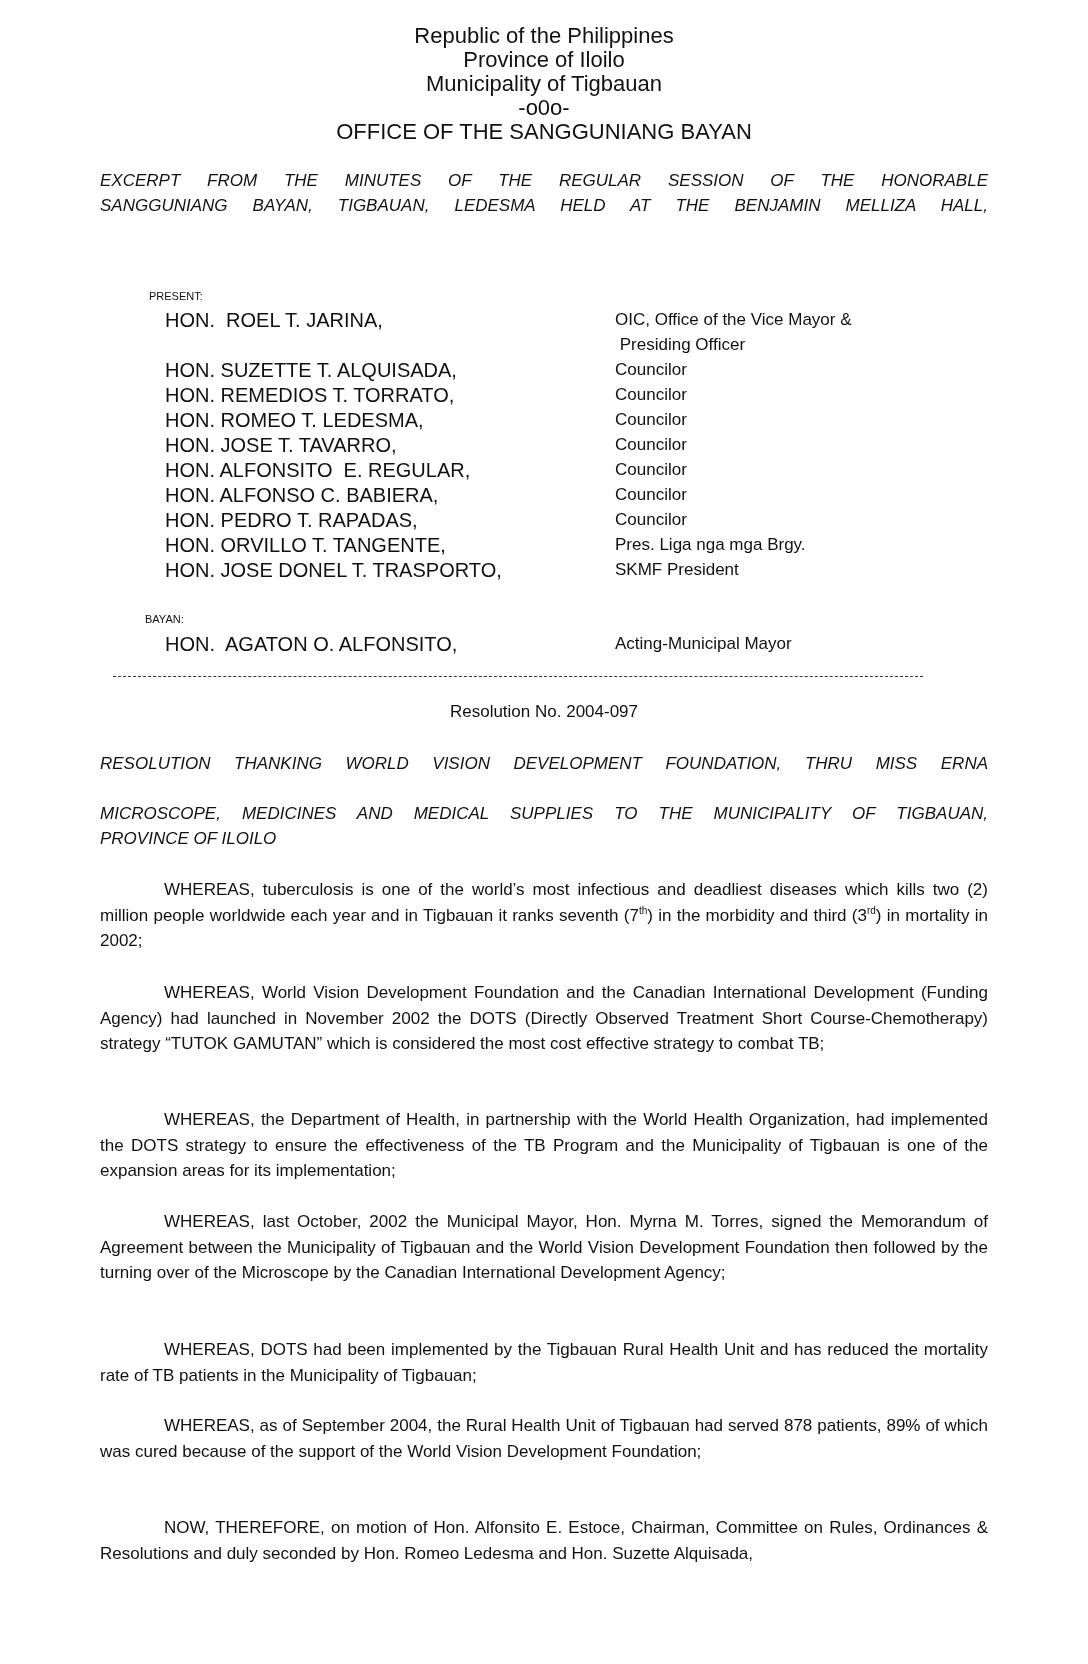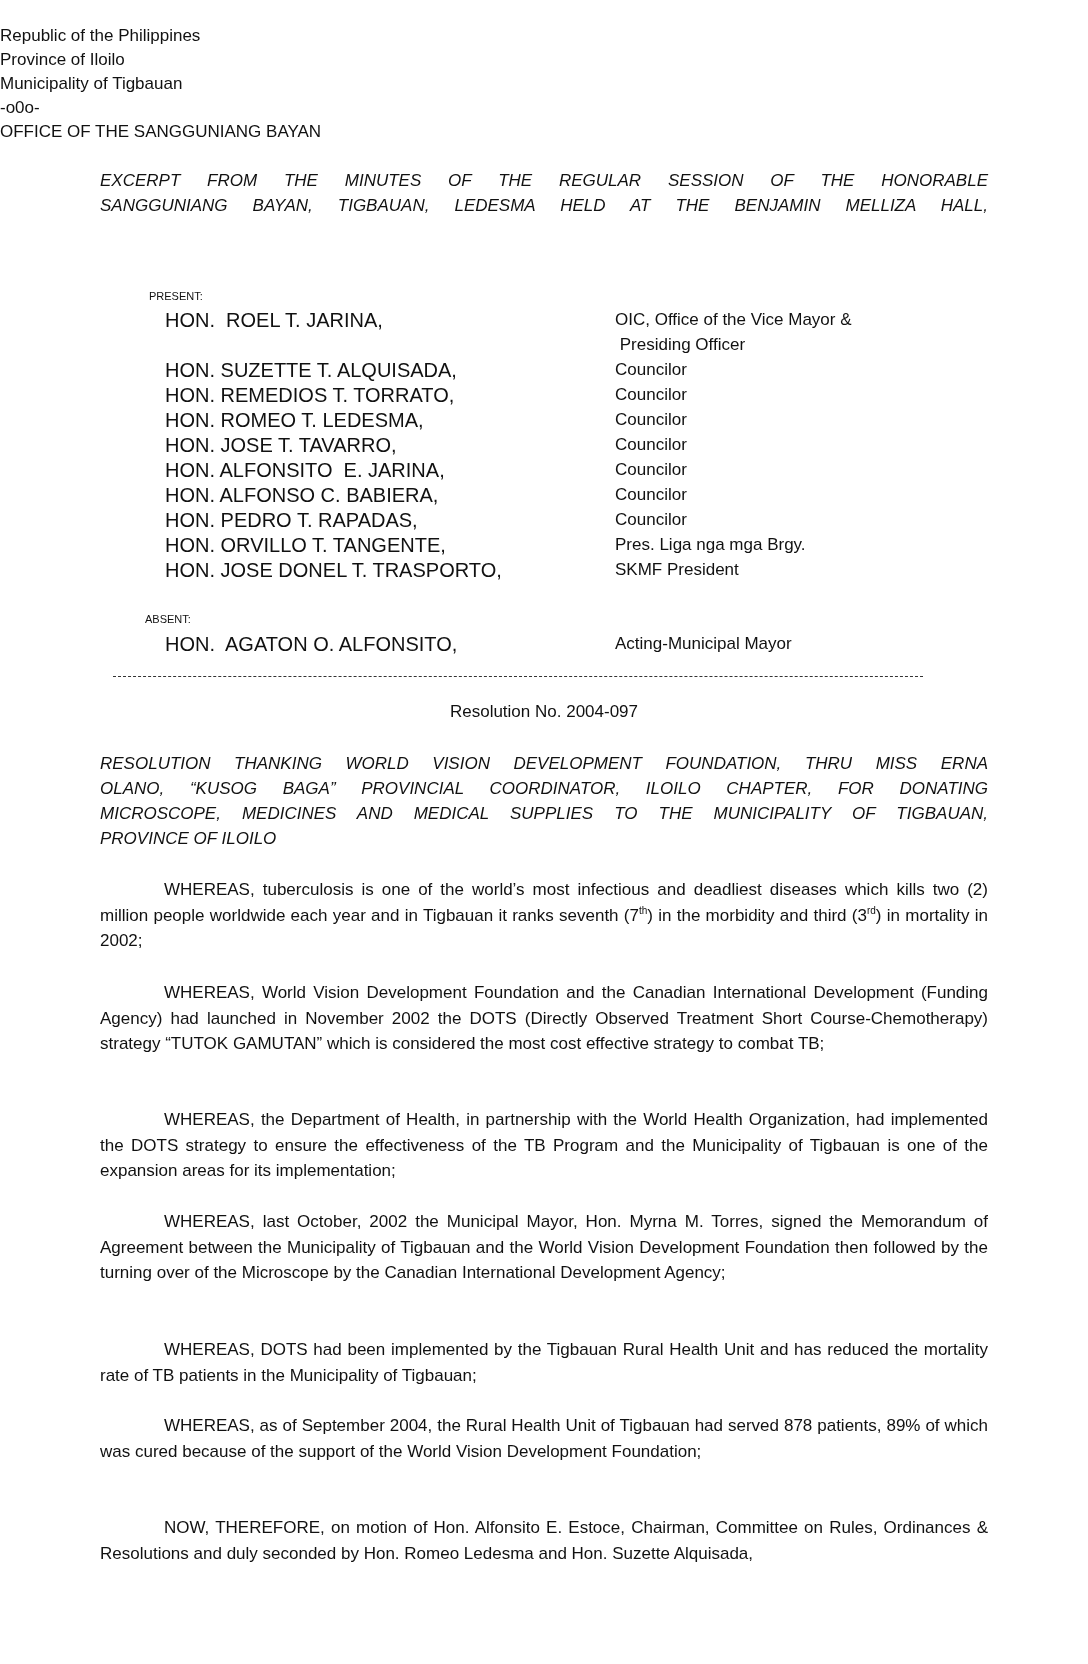--- a/index.html
+++ b/index.html
@@ -1,19 +1,19 @@
 <!DOCTYPE html>
 <html><head>
 <meta charset="utf-8">
 <style>
   html, body { margin: 0; padding: 0; background: #ffffff; }
   body { width: 1088px; height: 1664px; position: relative; overflow: hidden;
          font-family: "Liberation Sans", sans-serif; color: #111; }
   .page { position: absolute; left: 0; top: 0; width: 1088px; height: 1664px; }
-  .hdr { position: absolute; left: 0; width: 1088px; font-size: 17px; line-height: 24px; }
+  .hdr { position: absolute; left: 0; width: 1088px; text-align: center; font-size: 22px; line-height: 24px; }
   .line { position: absolute; left: 100px; width: 888px; font-size: 17px; line-height: 24.5px; font-style: italic; }
   .just { text-align: justify; text-align-last: justify; }
   .last { text-align: left; text-align-last: left; }
   .label { position: absolute; font-size: 11px; line-height: 24px; }
   .mname { position: absolute; left: 165px; font-size: 20px; line-height: 24px; white-space: pre; }
   .mrole { position: absolute; left: 615px; font-size: 17px; line-height: 24px; white-space: pre; }
   .dash { position: absolute; left: 113px; width: 810px; top: 676px; height: 1px;
           border-top: 1.5px dashed #333; }
   .resno { position: absolute; left: 0; width: 1088px; text-align: center; top: 700px; font-size: 17px; line-height: 24px; }
   .para { position: absolute; left: 100px; width: 888px; font-size: 17px; line-height: 25.7px; text-align: justify; }
@@ -45,45 +45,44 @@
 
   <div class="mname" style="top:383px">HON. REMEDIOS T. TORRATO,</div>
   <div class="mrole" style="top:383px">Councilor</div>
 
   <div class="mname" style="top:408px">HON. ROMEO T. LEDESMA,</div>
   <div class="mrole" style="top:408px">Councilor</div>
 
   <div class="mname" style="top:433px">HON. JOSE T. TAVARRO,</div>
   <div class="mrole" style="top:433px">Councilor</div>
 
-  <div class="mname" style="top:458px">HON. ALFONSITO  E. JARINA,</div>
+  <div class="mname" style="top:458px">HON. ALFONSITO  E. REGULAR,</div>
   <div class="mrole" style="top:458px">Councilor</div>
 
   <div class="mname" style="top:483px">HON. ALFONSO C. BABIERA,</div>
   <div class="mrole" style="top:483px">Councilor</div>
 
   <div class="mname" style="top:508px">HON. PEDRO T. RAPADAS,</div>
   <div class="mrole" style="top:508px">Councilor</div>
 
   <div class="mname" style="top:533px">HON. ORVILLO T. TANGENTE,</div>
   <div class="mrole" style="top:533px">Pres. Liga nga mga Brgy.</div>
 
   <div class="mname" style="top:558px">HON. JOSE DONEL T. TRASPORTO,</div>
   <div class="mrole" style="top:558px">SKMF President</div>
 
-  <div class="label" style="left:145px; top:607px">ABSENT:</div>
+  <div class="label" style="left:145px; top:607px">BAYAN:</div>
   <div class="mname" style="top:632px">HON.  AGATON O. ALFONSITO,</div>
   <div class="mrole" style="top:632px">Acting-Municipal Mayor</div>
 
   <div class="dash"></div>
 
   <div class="resno">Resolution No. 2004-097</div>
 
   <div class="line just" style="top:752px">RESOLUTION THANKING WORLD VISION DEVELOPMENT FOUNDATION, THRU MISS ERNA</div>
-  <div class="line just" style="top:777px">OLANO, “KUSOG BAGA” PROVINCIAL COORDINATOR, ILOILO CHAPTER, FOR DONATING</div>
   <div class="line just" style="top:802px">MICROSCOPE,  MEDICINES AND MEDICAL SUPPLIES TO THE MUNICIPALITY OF TIGBAUAN,</div>
   <div class="line last" style="top:827px">PROVINCE OF ILOILO</div>
 
   <div class="para" style="top:877px"><span class="indent"></span><span>WHEREAS, tuberculosis is one of the world’s most infectious and deadliest diseases which kills two (2) million people worldwide each year and in Tigbauan it ranks seventh (7</span><sup>th</sup><span>) in the morbidity and third (3</span><sup>rd</sup><span>) in mortality in 2002;</span></div>
 
   <div class="para" style="top:980px"><span class="indent"></span><span>WHEREAS, World Vision Development Foundation and the Canadian International Development (Funding Agency) had launched in November 2002 the DOTS (Directly Observed Treatment Short Course-Chemotherapy) strategy “TUTOK GAMUTAN” which is considered the most cost effective strategy to combat TB;</span></div>
 
   <div class="para" style="top:1107px"><span class="indent"></span><span>WHEREAS,  the Department of Health, in partnership with the World Health Organization, had implemented the DOTS strategy to ensure the effectiveness of the TB Program and the Municipality of Tigbauan is one of the expansion areas for its implementation;</span></div>
 
   <div class="para" style="top:1209px"><span class="indent"></span><span>WHEREAS, last October, 2002 the Municipal Mayor, Hon. Myrna M. Torres, signed the Memorandum of Agreement between the Municipality of Tigbauan and the World Vision Development Foundation then followed by the  turning over of the Microscope by the Canadian International Development Agency;</span></div>

